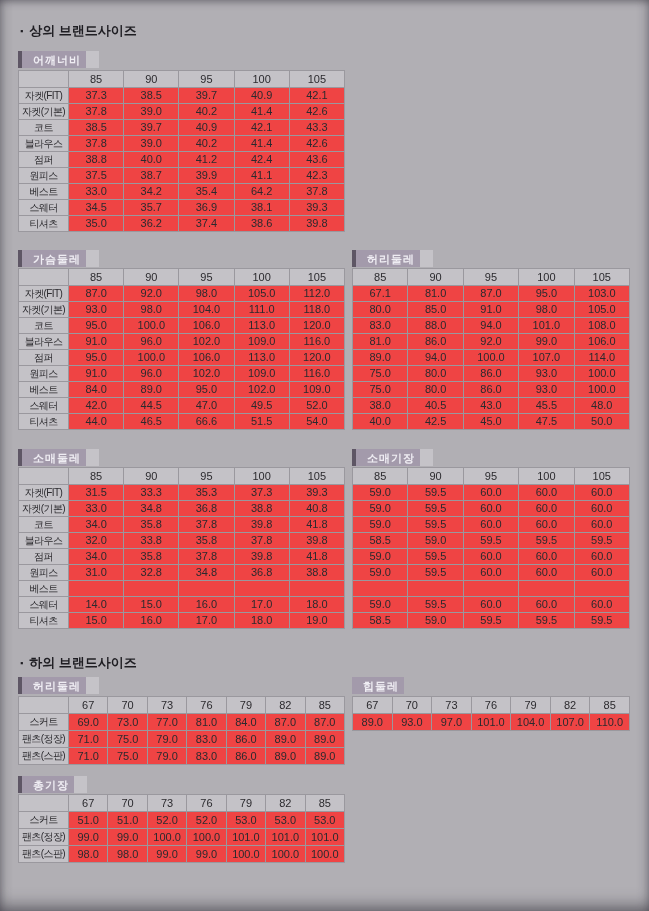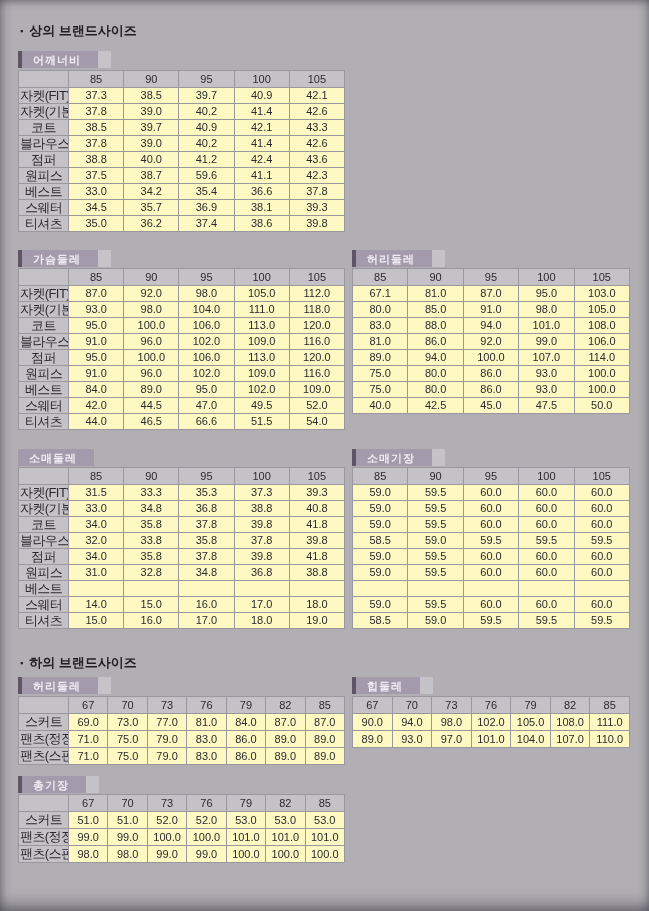--- a/index.html
+++ b/index.html
@@ -25,47 +25,47 @@
   }
   .sec-title .bullet{font-size:9px;line-height:1;color:#1e1d22;}
   .t-title1{top:22px;left:20px;}
   .t-title2{top:654px;left:20px;}
 
   .badge{position:absolute;display:flex;align-items:stretch;height:17px;}
   .badge .bar{width:4px;background:#5e5665;}
   .badge .body{
     background:#a39aab;color:#efedf3;
     font-size:11px;font-weight:bold;letter-spacing:1px;
-    padding:2px 17px 0 11px;white-space:nowrap;
+    padding:2px 5px 0 11px;white-space:nowrap;
   }
   .badge .shadow{width:13px;background:#c5c3c8;}
   .b-shoulder{top:51px;left:18px;}
   .b-chest{top:250px;left:18px;}
   .b-waist-top{top:250px;left:352px;}
-  .b-sleevew{top:449px;left:18px;flex-direction:column;}
+  .b-sleevew{top:449px;left:18px;}
   .b-sleevel{top:449px;left:352px;}
   .b-waist-bot{top:677px;left:18px;}
-  .b-hip{top:677px;left:352px;}
+  .b-hip{top:677px;left:352px;flex-direction:column;}
   .b-total{top:776px;left:18px;}
 
   table.sz{
     position:absolute;
     border-collapse:collapse;table-layout:fixed;
-    background:#fef9c3;
+    background:#ef4444;
     border:1px solid #7d7b81;
     font-size:11px;color:#2b2a2e;
   }
   table.sz th,table.sz td{
     border:1px solid #9a989e;
     text-align:center;vertical-align:middle;
     padding:0 1px;height:15px;line-height:15px;
     font-weight:normal;white-space:nowrap;overflow:hidden;
   }
   table.sz thead th{height:16px;line-height:16px;background:#c4c2c7;}
-  table.sz td.rlabel{background:#c4c2c7;font-size:13px;letter-spacing:-0.6px;}
+  table.sz td.rlabel{background:#c4c2c7;font-size:10px;letter-spacing:-0.6px;}
   table.sz.tall th,table.sz.tall td{height:16px;line-height:16px;}
   .w-left{width:327px;}
   .w-right{width:278px;}
   .tb-shoulder{top:70px;left:18px;}
   .tb-chest{top:268px;left:18px;}
   .tb-waist-top{top:268px;left:352px;}
   .tb-sleevew{top:467px;left:18px;}
   .tb-sleevel{top:467px;left:352px;}
   .tb-waist-bot{top:696px;left:18px;}
   .tb-hip{top:696px;left:352px;}
@@ -143,30 +143,30 @@
           <td>38.8</td>
           <td>40.0</td>
           <td>41.2</td>
           <td>42.4</td>
           <td>43.6</td>
         </tr>
         <tr>
           <td class="rlabel">원피스</td>
           <td>37.5</td>
           <td>38.7</td>
-          <td>59.6</td>
+          <td>39.9</td>
           <td>41.1</td>
           <td>42.3</td>
         </tr>
         <tr>
           <td class="rlabel">베스트</td>
           <td>33.0</td>
           <td>34.2</td>
           <td>35.4</td>
-          <td>36.6</td>
+          <td>64.2</td>
           <td>37.8</td>
         </tr>
         <tr>
           <td class="rlabel">스웨터</td>
           <td>34.5</td>
           <td>35.7</td>
           <td>36.9</td>
           <td>38.1</td>
           <td>39.3</td>
         </tr>
@@ -346,20 +346,27 @@
           <td>100.0</td>
         </tr>
         <tr>
           <td>75.0</td>
           <td>80.0</td>
           <td>86.0</td>
           <td>93.0</td>
           <td>100.0</td>
         </tr>
         <tr>
+          <td>38.0</td>
+          <td>40.5</td>
+          <td>43.0</td>
+          <td>45.5</td>
+          <td>48.0</td>
+        </tr>
+        <tr>
           <td>40.0</td>
           <td>42.5</td>
           <td>45.0</td>
           <td>47.5</td>
           <td>50.0</td>
         </tr>
       </tbody>
     </table>
 
   <div class="badge b-sleevew">
@@ -637,29 +644,20 @@
           <th>70</th>
           <th>73</th>
           <th>76</th>
           <th>79</th>
           <th>82</th>
           <th>85</th>
         </tr>
       </thead>
       <tbody>
         <tr>
-          <td>90.0</td>
-          <td>94.0</td>
-          <td>98.0</td>
-          <td>102.0</td>
-          <td>105.0</td>
-          <td>108.0</td>
-          <td>111.0</td>
-        </tr>
-        <tr>
           <td>89.0</td>
           <td>93.0</td>
           <td>97.0</td>
           <td>101.0</td>
           <td>104.0</td>
           <td>107.0</td>
           <td>110.0</td>
         </tr>
       </tbody>
     </table>

